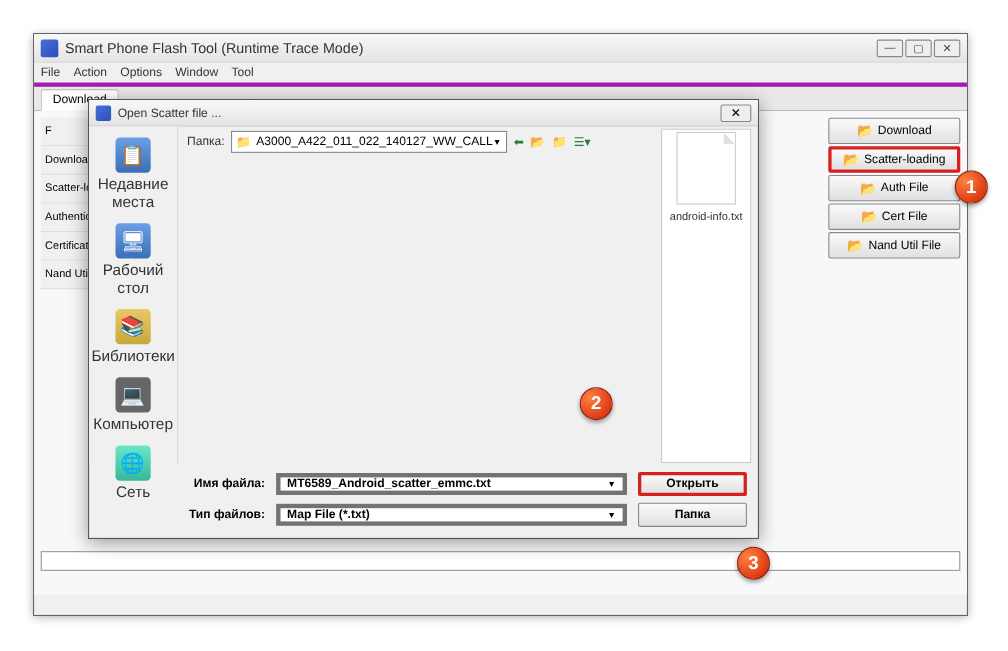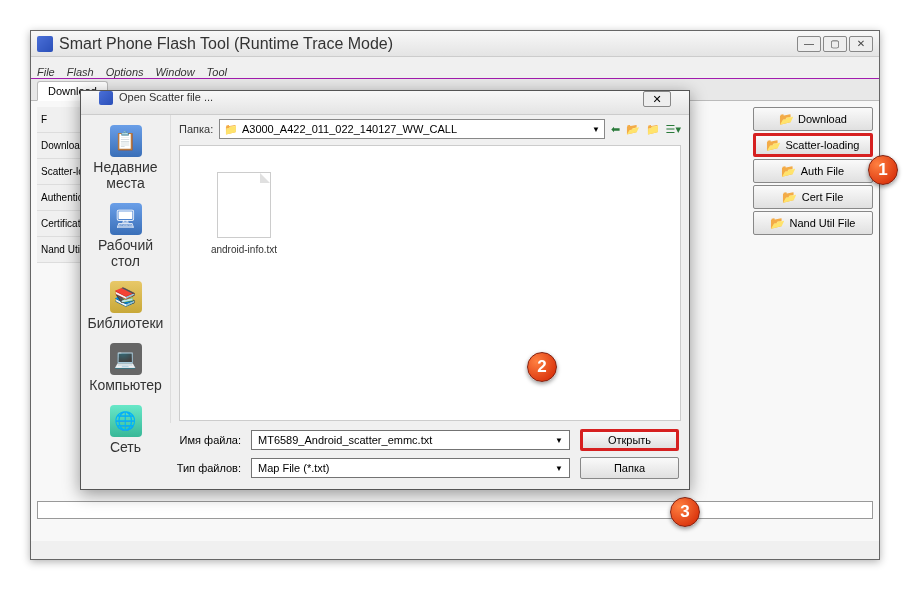--- a/index.html
+++ b/index.html
@@ -2,25 +2,25 @@
 <html><head>
 <meta charset="utf-8">
 <style>
 * { box-sizing: border-box; margin: 0; padding: 0; font-family: Tahoma, Arial, sans-serif; font-size: 11px; }
 body { background: #fff; width: 916px; height: 592px; position: relative; overflow: hidden; }
 
 
 .main-window { position: absolute; left: 30px; top: 30px; width: 850px; height: 530px; border: 1px solid #666; background: #f0f0f0; box-shadow: 0 2px 8px rgba(0,0,0,0.3); }
 .titlebar { height: 26px; background: linear-gradient(#f8f8f8,#e4e4e4); border-bottom: 1px solid #ccc; display: flex; align-items: center; padding: 0 6px; }
 .titlebar .icon-app { width: 16px; height: 16px; background: linear-gradient(135deg,#4a6fd8,#2a4fb8); margin-right: 6px; border-radius: 2px; }
-.titlebar .title { flex: 1; color: #333; font-size: 16px; }
+.titlebar .title { flex: 1; color: #333; font-size: 13px; }
 .titlebar .winbtns { display: flex; gap: 2px; }
 .titlebar .winbtns div { width: 24px; height: 16px; border: 1px solid #888; background: #eee; display: flex; align-items: center; justify-content: center; font-size: 10px; color: #444; border-radius: 2px; }
 
-.menubar { height: 22px; background: #f0f0f0; display: flex; align-items: flex-end; padding: 0 6px; gap: 12px; border-bottom: 1px solid #a21caf; font-style: italic; }
+.menubar { height: 22px; background: #f0f0f0; display: flex; align-items: center; padding: 0 6px; gap: 12px; border-bottom: 4px solid #a21caf; }
 .menubar span { color: #333; cursor: default; }
 
 .tabstrip { height: 22px; background: #e8e8e8; border-bottom: 1px solid #bbb; padding-left: 6px; }
 .tabstrip .tab { display: inline-block; padding: 3px 10px; background: #fff; border: 1px solid #bbb; border-bottom: 1px solid #fff; border-radius: 3px 3px 0 0; margin-top: 2px; }
 
 .content-area { position: relative; height: 440px; background: #f8f8f8; }
 
 .left-panel { position: absolute; left: 6px; top: 6px; width: 70px; }
 .left-panel .row { height: 26px; background: #f0f0f0; border-bottom: 1px solid #ddd; display: flex; align-items: center; padding-left: 4px; font-size: 10px; }
 
@@ -28,54 +28,54 @@
 .right-buttons .btn { height: 24px; border: 1px solid #888; background: linear-gradient(#fafafa,#e0e0e0); display: flex; align-items: center; justify-content: center; gap: 4px; font-size: 11px; border-radius: 2px; }
 .right-buttons .btn.hl { border: 3px solid #d62020; }
 .right-buttons .ficon { color: #d6a000; font-size: 12px; }
 
 .statusbar { position: absolute; bottom: 0; left: 0; right: 0; height: 22px; border-top: 1px solid #bbb; background: #f0f0f0; display: flex; align-items: center; }
 .statusbar .cell { border-right: 1px solid #bbb; padding: 0 14px; height: 100%; display: flex; align-items: center; }
 .progress { position: absolute; bottom: 22px; left: 6px; right: 6px; height: 18px; border: 1px solid #999; background: #fff; }
 
 
 .dialog { position: absolute; left: 80px; top: 90px; width: 610px; height: 400px; border: 1px solid #555; background: #f0f0f0; box-shadow: 0 4px 16px rgba(0,0,0,0.4); }
-.dlg-title { height: 24px; background: linear-gradient(#f8f8f8,#e4e4e4); display: flex; align-items: flex-start; padding: 0 18px; border-bottom: 1px solid #ccc; }
+.dlg-title { height: 24px; background: linear-gradient(#f8f8f8,#e4e4e4); display: flex; align-items: center; padding: 0 6px; border-bottom: 1px solid #ccc; }
 .dlg-title .icon-app { width: 14px; height: 14px; background: linear-gradient(135deg,#4a6fd8,#2a4fb8); margin-right: 6px; border-radius: 2px; }
 .dlg-title .t { flex: 1; color: #333; }
 .dlg-title .close { width: 28px; height: 16px; border: 1px solid #888; background: #eee; display: flex; align-items: center; justify-content: center; border-radius: 2px; }
 
 .dlg-body { display: flex; height: 308px; }
 .places { width: 90px; background: #f0f0f0; border-right: 1px solid #ddd; padding: 6px 0; display: flex; flex-direction: column; align-items: center; gap: 4px; }
 .places .pl { display: flex; flex-direction: column; align-items: center; gap: 2px; padding: 4px; width: 80px; text-align: center; }
 .places .pl .pi { width: 32px; height: 32px; background: #5a8fd8; border-radius: 4px; display: flex; align-items: center; justify-content: center; font-size: 18px; color: #fff; }
 .places .pl .pi.desk { background: linear-gradient(#6a9fe8,#3a6fb8); }
 .places .pl .pi.lib { background: linear-gradient(#e8c868,#c8a838); }
 .places .pl .pi.comp { background: #666; }
 .places .pl .pi.net { background: linear-gradient(#68e8c8,#38b898); }
 .places .pl .pn { font-size: 14px; color: #333; }
 
-.file-area { flex: 1; display: flex; flex-direction: column; }
+.file-area { flex: 1; display: flex; flex-direction: row; gap: 48px; }
 .path-row { height: 28px; display: flex; align-items: center; padding: 0 8px; gap: 6px; }
 .path-row .lbl { color: #333; }
 .path-row .combo { flex: 1; height: 20px; border: 1px solid #888; background: #fff; display: flex; align-items: center; padding: 0 4px; }
 .path-row .combo .fi { color: #d6a000; margin-right: 4px; }
 .path-row .combo .dd { margin-left: auto; font-size: 8px; }
 .path-row .tbicons { display: flex; gap: 6px; color: #2a7a3a; font-size: 13px; }
 
-.file-list { flex: 1; background: #fff; border: 1px solid #ccc; margin: 2px 8px; padding: 26px; display: flex; gap: 24px; align-items: flex-start; }
+.file-list { flex: 1; background: #fff; border: 1px solid #ccc; margin: 2px 8px; padding: 2px; display: flex; gap: 24px; align-items: flex-start; }
 .fileitem { display: flex; flex-direction: column; align-items: center; gap: 6px; width: 76px; }
 .fileitem .fthumb { width: 54px; height: 66px; border: 1px solid #ccc; background: linear-gradient(#fff 0%, #fff 20%, #e8eef8 20%, #e8eef8 22%, #fff 22%); background-size: 100% 8px; position: relative; }
 .fileitem .fthumb::before { content: ""; position: absolute; top: 0; right: 0; border-left: 10px solid #e0e0e0; border-top: 10px solid #fff; }
 .fileitem .fname { font-size: 10px; color: #333; text-align: center; max-width: 90px; overflow: hidden; text-overflow: ellipsis; white-space: nowrap; }
 .fileitem.sel { border: 3px solid #d62020; border-radius: 6px; padding: 4px 2px; }
 
-.dlg-bottom { padding: 6px 10px; display: flex; flex-direction: column; gap: 6px; }
+.dlg-bottom { padding: 6px 10px; display: flex; flex-direction: column; gap: 6px; font-weight: bold; }
 .bottom-row { display: flex; align-items: center; gap: 10px; }
 .bottom-row .blbl { width: 80px; text-align: right; margin-left: 70px; }
-.bottom-row .binput { flex: 1; height: 20px; border: 1px solid #737373; background: #fff; display: flex; align-items: center; padding: 0 6px; }
+.bottom-row .binput { flex: 1; height: 20px; border: 4px solid #737373; background: #fff; display: flex; align-items: center; padding: 0 6px; }
 .bottom-row .binput .dd { margin-left: auto; font-size: 8px; }
 .bottom-row .bbtn { width: 99px; height: 22px; border: 1px solid #888; background: linear-gradient(#fafafa,#e0e0e0); display: flex; align-items: center; justify-content: center; border-radius: 2px; }
 .bottom-row .bbtn.hl { border: 3px solid #d62020; }
 
 
 .callout { position: absolute; width: 30px; height: 30px; border-radius: 50%; background: radial-gradient(circle at 30% 30%, #ff8040, #d02000); color: #fff; font-size: 17px; font-weight: bold; display: flex; align-items: center; justify-content: center; box-shadow: 0 2px 4px rgba(0,0,0,0.4); border: 1px solid #802010; z-index: 100; }
 .c1 { right: 18px; top: 155px; }
 .c2 { left: 527px; top: 352px; }
 .c3 { left: 670px; top: 497px; }
 </style>
@@ -87,21 +87,21 @@
     <div class="icon-app"></div>
     <div class="title">Smart Phone Flash Tool (Runtime Trace Mode)</div>
     <div class="winbtns">
       <div>—</div>
       <div>▢</div>
       <div>✕</div>
     </div>
   </div>
   <div class="menubar">
     <span>File</span>
-    <span>Flash</span>
+    <span>Action</span>
     <span>Options</span>
     <span>Window</span>
     <span>Tool</span>
   </div>
   <div class="tabstrip">
     <div class="tab">Download</div>
   </div>
   <div class="content-area">
     <div class="left-panel">
       <div class="row">F</div>

